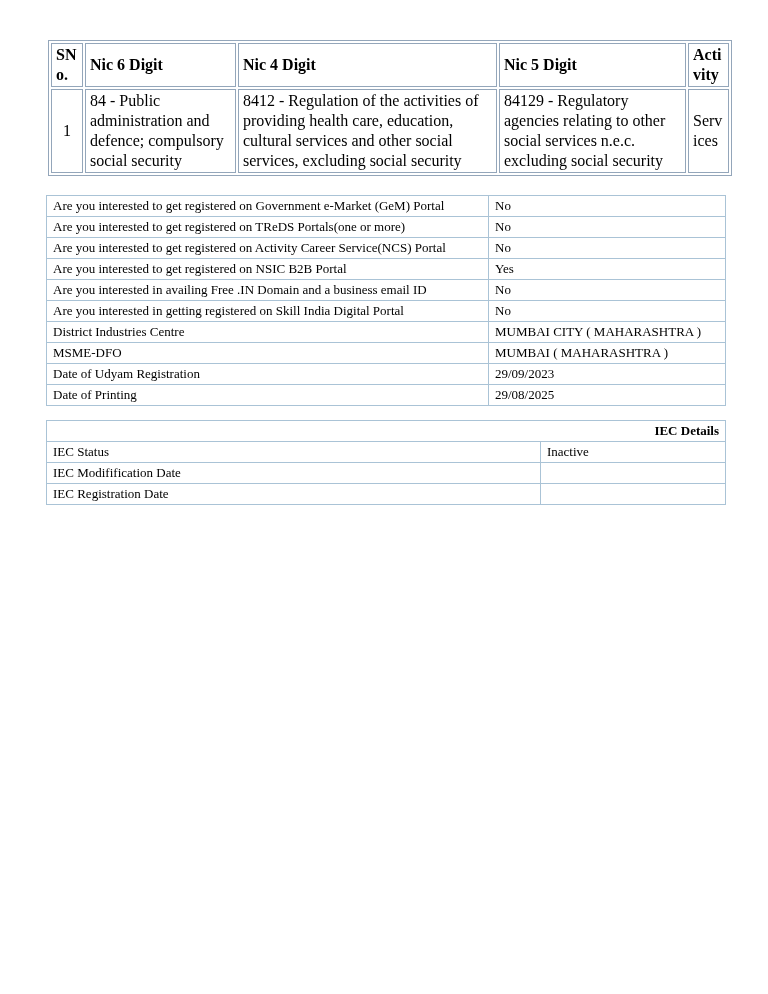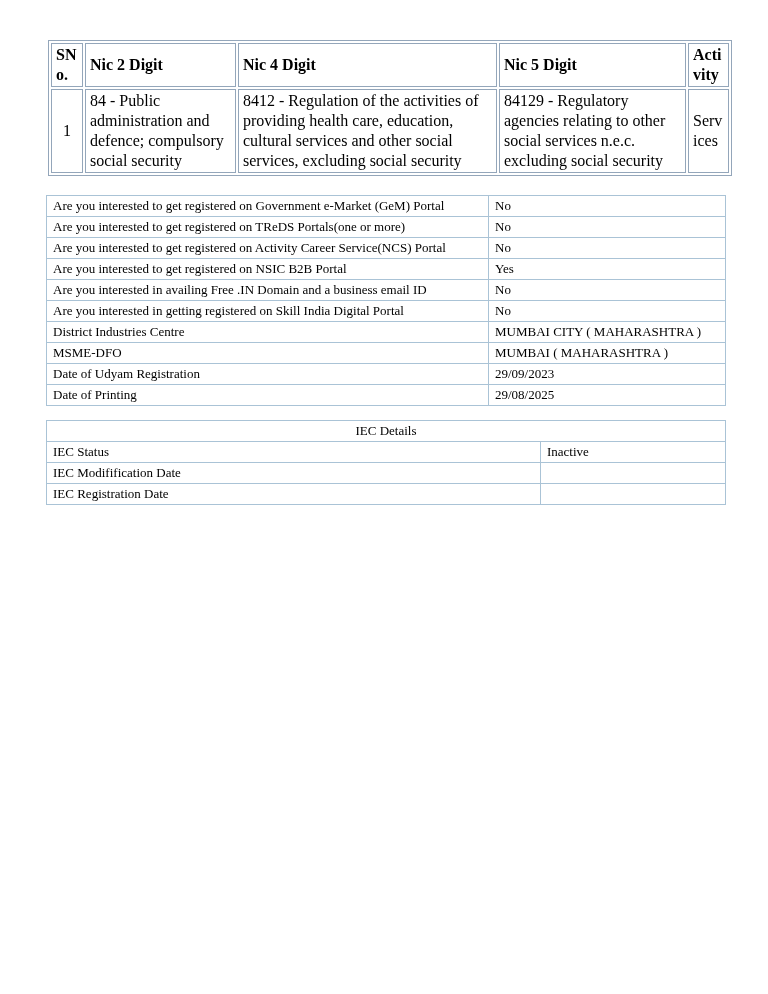--- a/index.html
+++ b/index.html
@@ -57,42 +57,42 @@
   table.info-table th {
     border: 1px solid #aac3d6;
     padding: 2px 6px;
     height: 21px;
     vertical-align: middle;
     text-align: left;
     font-weight: normal;
   }
   table.iec-table { margin-top: 14px; }
   table.iec-table th.section-title {
-    font-weight: normal;
-    text-align: center;
+    font-weight: bold;
+    text-align: right;
     margin-left: 40px;
   }
 </style>
 </head>
 <body>
 
 <div class="page">
 
   <table class="nic-table">
     <colgroup>
       <col style="width:32px">
       <col style="width:151px">
       <col style="width:259px">
       <col style="width:187px">
       <col style="width:41px">
     </colgroup>
     <thead>
       <tr>
         <th>SNo.</th>
-        <th>Nic 2 Digit</th>
+        <th>Nic 6 Digit</th>
         <th>Nic 4 Digit</th>
         <th>Nic 5 Digit</th>
         <th>Activity</th>
       </tr>
     </thead>
     <tbody>
       <tr>
         <td class="center">1</td>
         <td>84 - Public administration and defence; compulsory social security</td>
         <td>8412 - Regulation of the activities of providing health care, education, cultural services and other social services, excluding social security</td>

